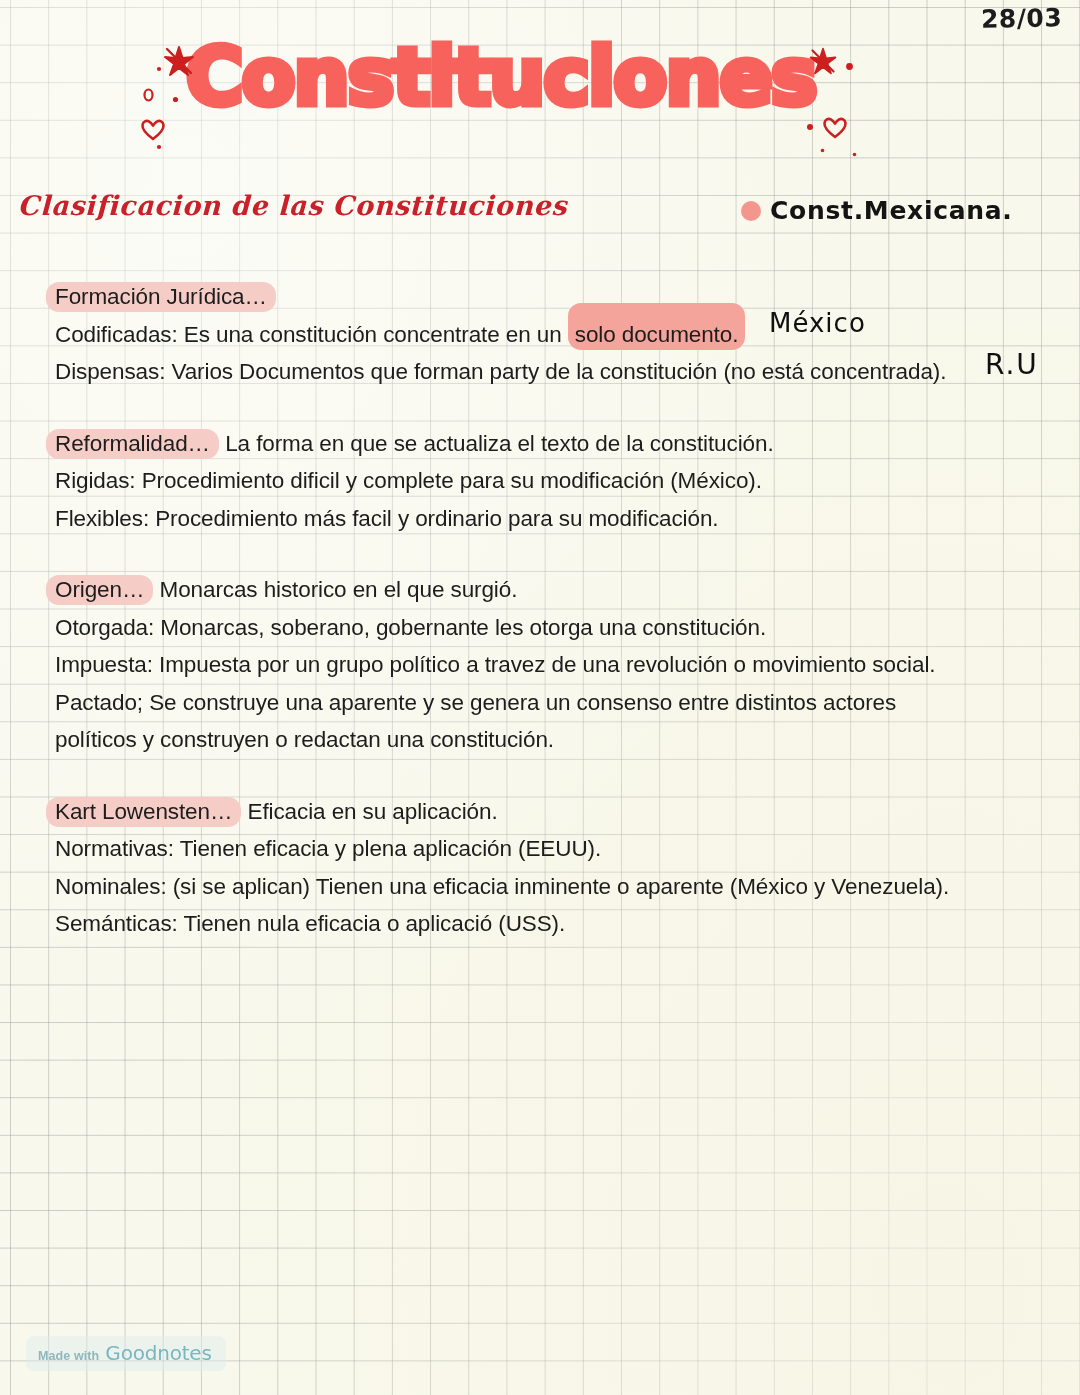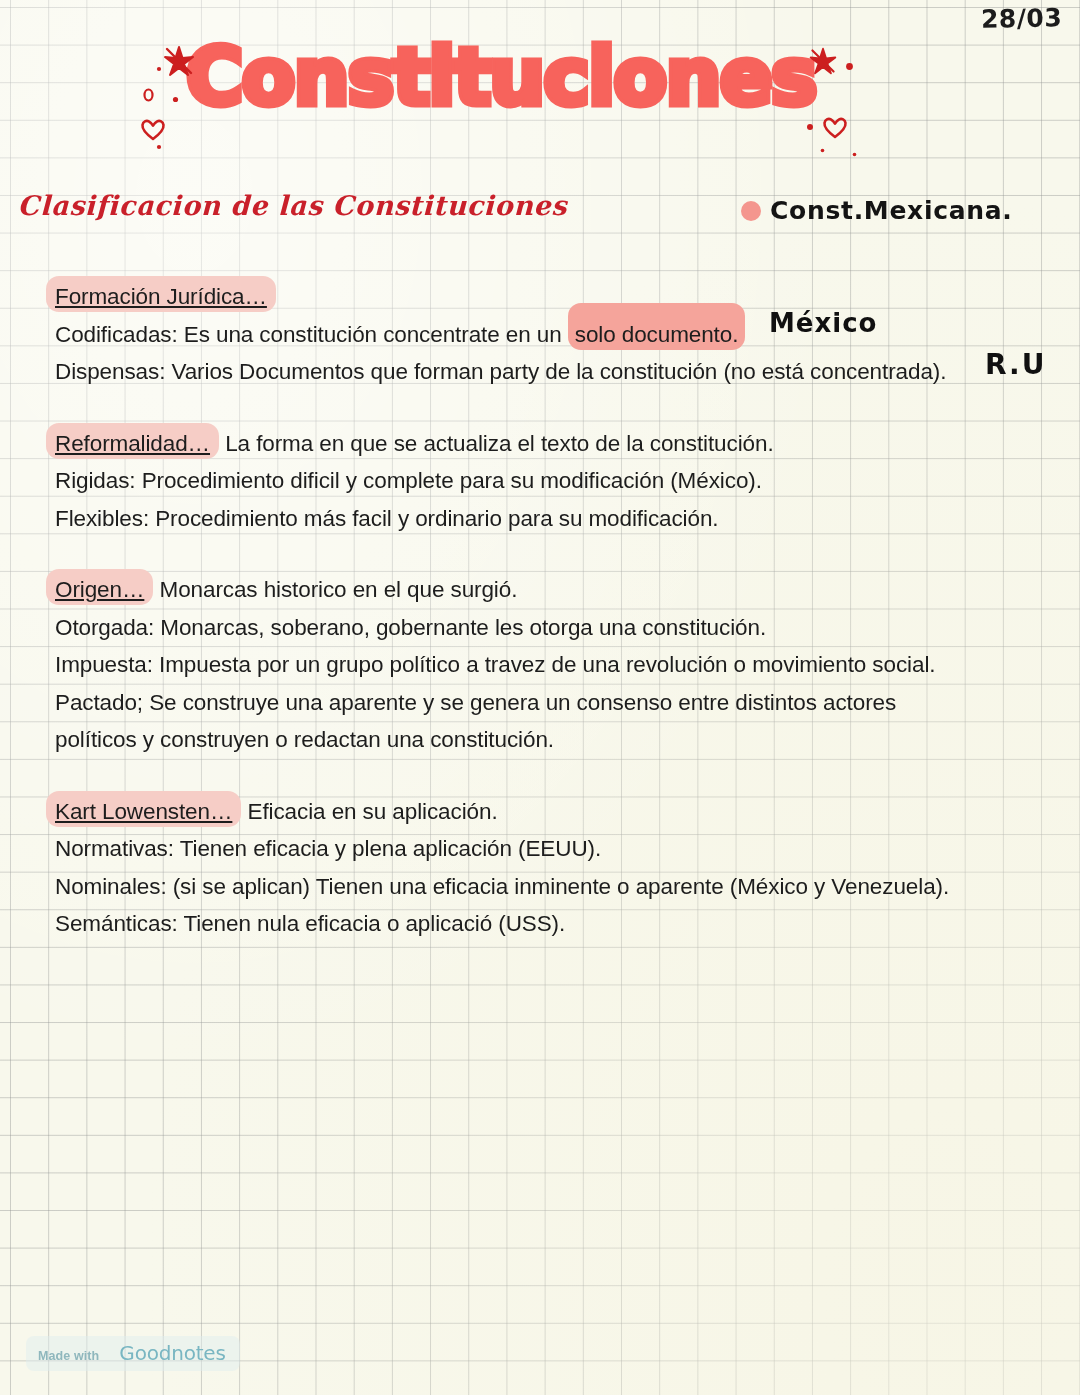--- a/index.html
+++ b/index.html
@@ -137,37 +137,36 @@
     font-size: 22.5px;
     color: #1d1d1d;
     line-height: 37.5px;
     height: 37.5px;
     white-space: nowrap;
     letter-spacing: -0.1px;
   }
 
   .hl {
     position: relative;
-    padding: 8px 9px 3px 9px;
+    padding: 2px 9px 3px 9px;
     margin-left: -9px;
     border-radius: 13px;
     background: #f6cdc6;
-    text-decoration: underline;
   }
   .hl-strong {
     padding: 19px 7px 3px 7px;
     border-radius: 13px;
     background: #f5a49b;
     margin-top: 48px;
   }
 
   .hand {
     font-family: "DejaVu Sans", sans-serif;
     font-size: 23px;
-    font-weight: 700;
+    font-weight: 400;
     color: #101010;
     letter-spacing: 1px;
   }
   .hand-mex {
     position: absolute;
     left: 714px;
     top: -11px;
     font-size: 26px;
   }
   .hand-ru {
@@ -178,21 +177,21 @@
     letter-spacing: 2px;
   }
 
   
   .watermark {
     position: absolute;
     left: 26px;
     bottom: 24px;
     display: flex;
     align-items: baseline;
-    gap: 20px;
+    gap: 6px;
     padding: 5px 14px 6px 12px;
     border-radius: 8px;
     background: rgba(222,238,240,0.45);
   }
   .watermark .made {
     font-family: "Liberation Sans", sans-serif;
     font-size: 12.5px;
     font-weight: 700;
     color: #8fb7bd;
     letter-spacing: 0.1px;

